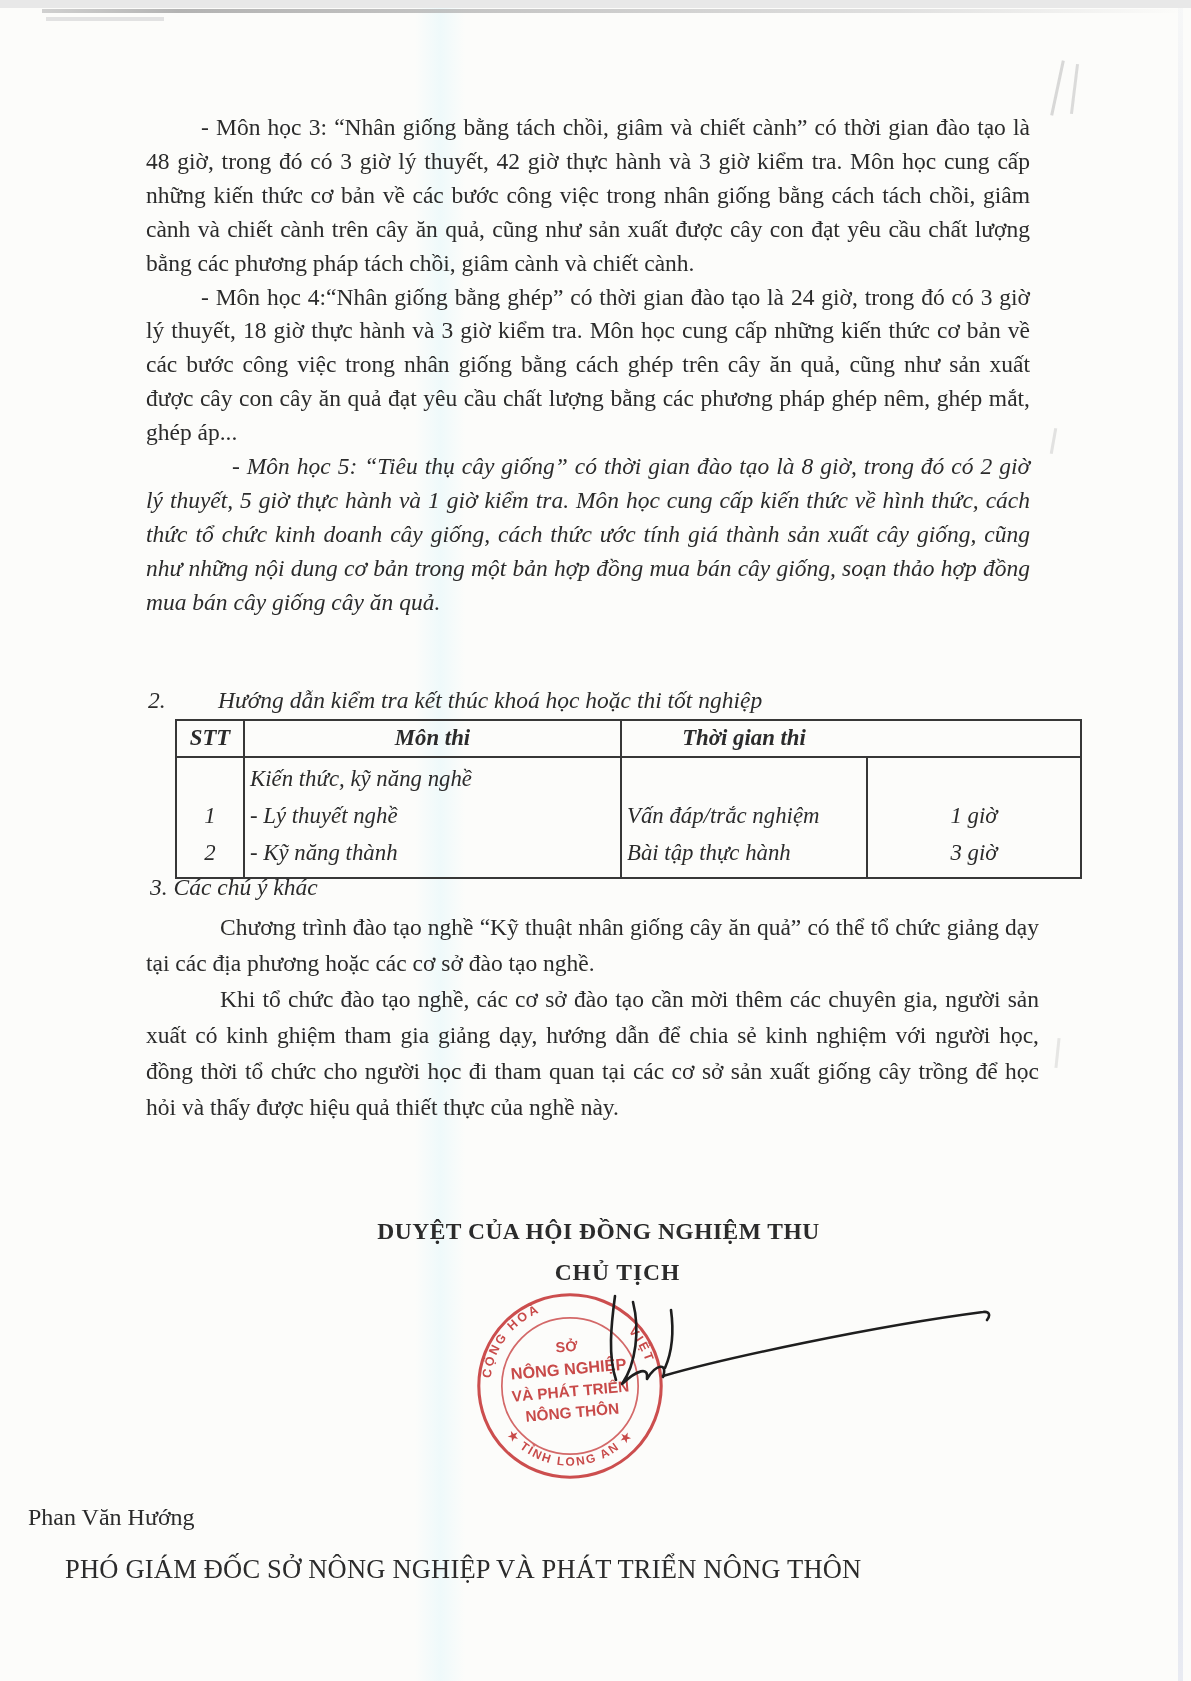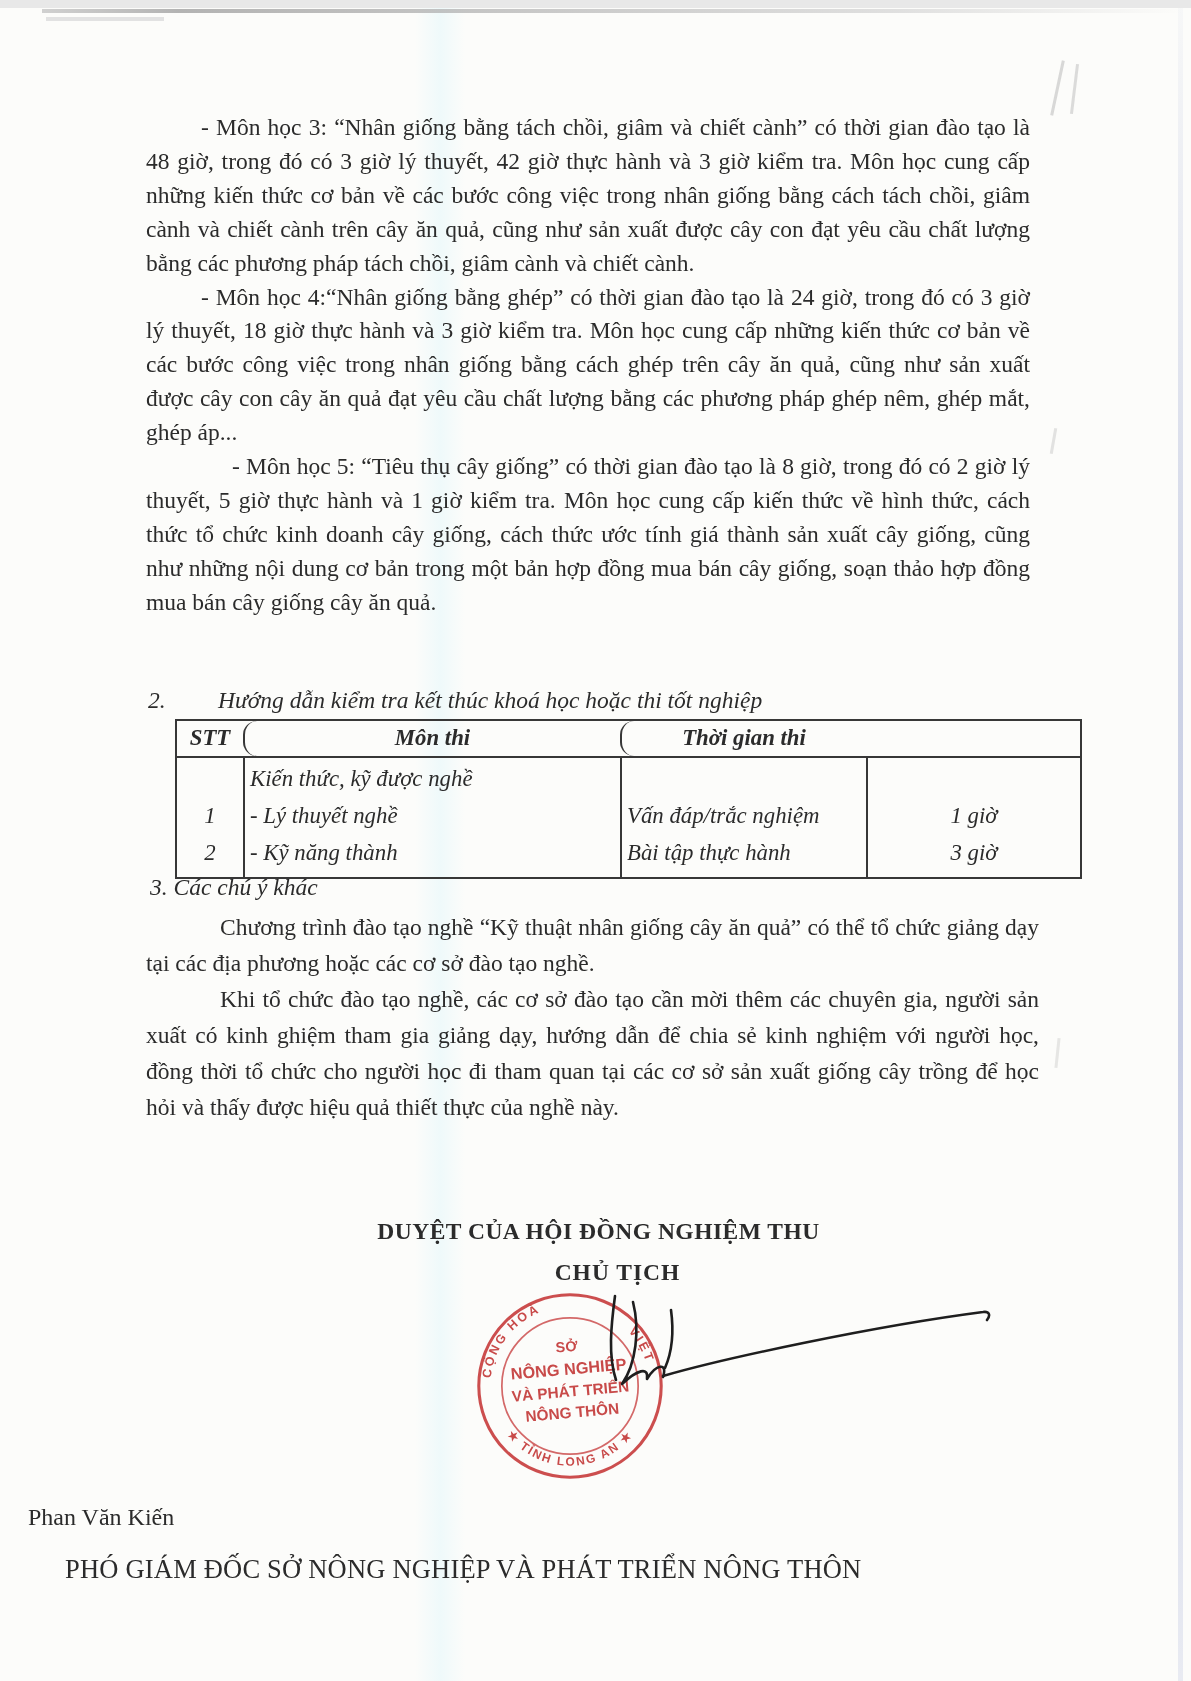--- a/index.html
+++ b/index.html
@@ -24,34 +24,34 @@
   .smudge { position:absolute; border-left:3px solid #b3b3b3; }
   .sm1a { left:1056px; top:52px; height:56px; transform:rotate(12deg); opacity:.5; }
   .sm1b { left:1073px; top:56px; height:50px; transform:rotate(7deg); opacity:.45; }
   .sm2  { left:1052px; top:420px; height:26px; transform:rotate(10deg); opacity:.35; }
   .sm3  { left:1056px; top:1030px; height:30px; transform:rotate(6deg); opacity:.3; }
 
   
   .block-top { position:absolute; left:146px; top:103px; width:884px; }
   .block-top p { margin:0; text-align:justify; font-size:23.5px; line-height:33.9px; }
   .ind-a { text-indent:55px; }
-  .ind-b { text-indent:86px; }
+  .ind-b { text-indent:86px;font-style:italic; }
 
   .sec-heading { position:absolute; font-style:italic; font-size:23.5px; white-space:nowrap; }
   .sec2 { left:148px; top:679px; }
   .sec2 .num { display:inline-block; width:70px; }
   .sec3 { left:150px; top:866px; }
 
   
   .exam-table { position:absolute; left:175px; top:711px; width:903px;
     border:2.5px solid #373737; font-size:22.8px;font-style:italic; }
   .t-header { display:grid; grid-template-columns:66px 377px 246px 1fr;
     border-bottom:2.5px solid #373737; font-weight:bold; }
   .t-header > div { text-align:center; padding:4px 2px 5px 2px; }
-  .t-header > div + div { border-left:2px solid #373737;border-radius:14px; }
+  .t-header > div + div { border-left:2px solid #373737; }
   .t-body { display:grid; grid-template-columns:66px 377px 246px 1fr; }
   .t-body > div + div { border-left:2px solid #373737; }
   .t-col { padding:2px 0 6px 0; }
   .tline { height:37px; line-height:37px; white-space:nowrap; overflow:visible; }
   .c-center { text-align:center; }
   .c-left .tline { padding-left:5px; }
 
   .block-sec3 { position:absolute; left:146px; top:901px; width:893px; }
   .block-sec3 p { margin:0; text-align:justify; font-size:23.5px; line-height:36px; text-indent:74px; }
 
@@ -97,21 +97,21 @@
       <div>Môn thi</div>
       <div>Thời gian thi</div>
     </div>
     <div class="t-body">
       <div class="t-col c-center">
         <div class="tline"></div>
         <div class="tline">1</div>
         <div class="tline">2</div>
       </div>
       <div class="t-col c-left">
-        <div class="tline">Kiến thức, kỹ được nghề</div>
+        <div class="tline">Kiến thức, kỹ năng nghề</div>
         <div class="tline">- Lý thuyết nghề</div>
         <div class="tline">- Kỹ năng thành</div>
       </div>
       <div class="t-col c-left">
         <div class="tline"></div>
         <div class="tline">Vấn đáp/trắc nghiệm</div>
         <div class="tline">Bài tập thực hành</div>
       </div>
       <div class="t-col c-center">
         <div class="tline"></div>
@@ -162,16 +162,16 @@
     <svg viewBox="0 0 440 160" width="440" height="160">
       <g fill="none" stroke="#1e1e1e" stroke-width="2.6" stroke-linecap="round" stroke-linejoin="round">
         <path d="M 40 22 C 36 52 33 82 41 106"></path>
         <path d="M 58 28 C 65 56 61 90 47 110 C 62 96 74 92 72 105 C 81 90 93 88 88 103"></path>
         <path d="M 96 36 C 99 58 97 78 90 94"></path>
         <path d="M 88 102 C 150 84 300 52 408 38 C 414 37 416 41 412 46"></path>
       </g>
     </svg>
   </div>
 
-  <div class="signer-name">Phan Văn Kiến</div>
+  <div class="signer-name">Phan Văn Hướng</div>
   <div class="signer-pos">PHÓ GIÁM ĐỐC SỞ NÔNG NGHIỆP VÀ PHÁT TRIỂN NÔNG THÔN</div>
 
 </div>
 
 </body></html>

